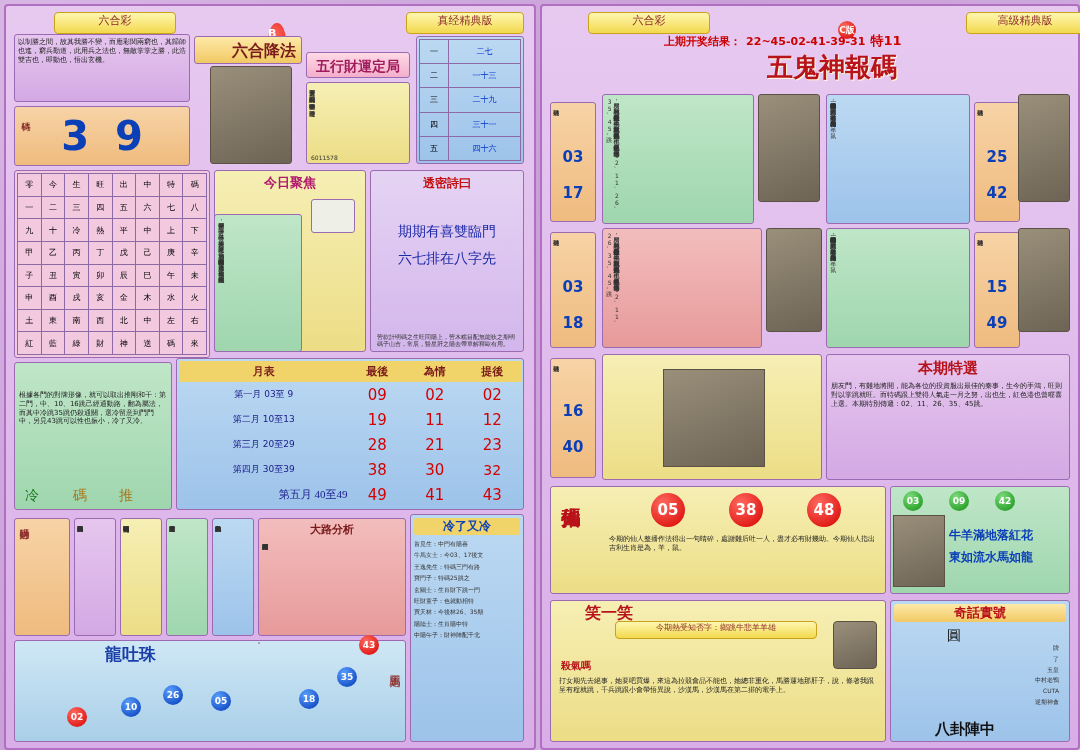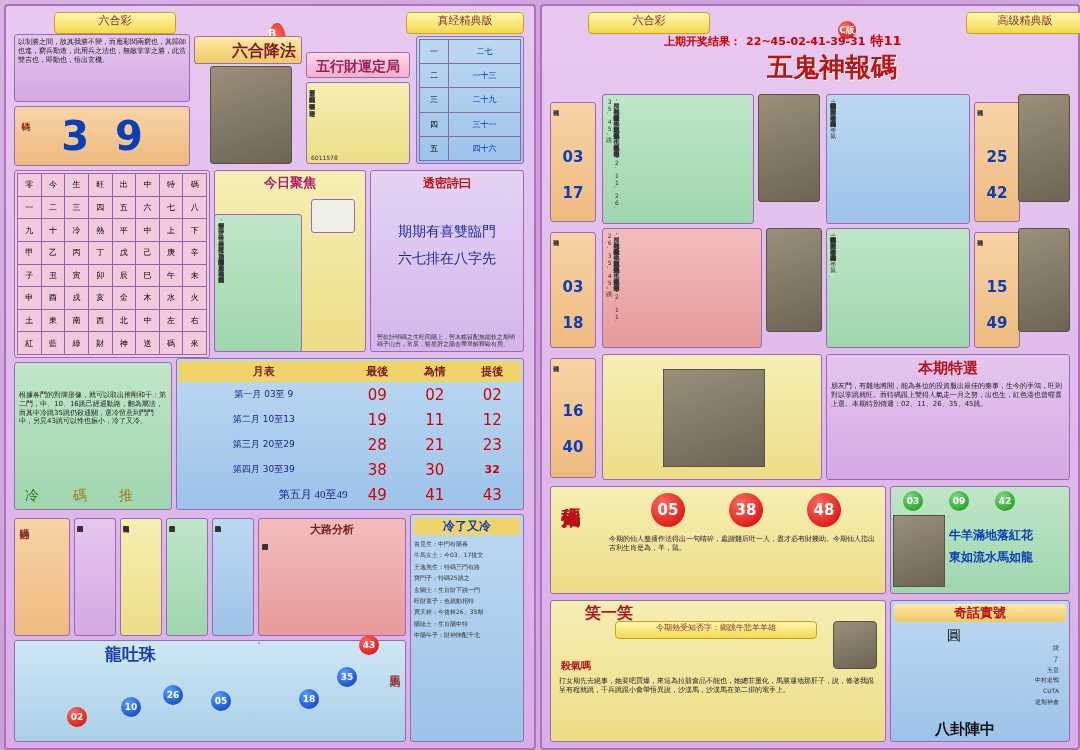--- a/index.html
+++ b/index.html
@@ -266,21 +266,21 @@
         <tr>
           <td style="font-size:9px;text-align:center;color:#1a1a8a;">第三月 20至29</td>
           <td class="redtxt" style="text-align:center;font-size:15px;">28</td>
           <td class="redtxt" style="text-align:center;font-size:15px;">21</td>
           <td class="redtxt" style="text-align:center;font-size:15px;">23</td>
         </tr>
         <tr>
           <td style="font-size:9px;text-align:center;color:#1a1a8a;">第四月 30至39</td>
           <td class="redtxt" style="text-align:center;font-size:15px;">38</td>
           <td class="redtxt" style="text-align:center;font-size:15px;">30</td>
-          <td class="redtxt" style="text-align:center;font-size:11px;font-weight:bold;">32</td>
+          <td class="redtxt" style="text-align:center;font-size:14px;">32</td>
         </tr>
         <tr>
           <td style="font-size:11px;text-align:right;color:#1a1a8a;font-family:Liberation Serif, serif;">第五月 40至49</td>
           <td class="redtxt" style="text-align:center;font-size:15px;">49</td>
           <td class="redtxt" style="text-align:center;font-size:15px;">41</td>
           <td class="redtxt" style="text-align:center;font-size:15px;">43</td>
         </tr>
       </tbody>
         </table>
     </div>

